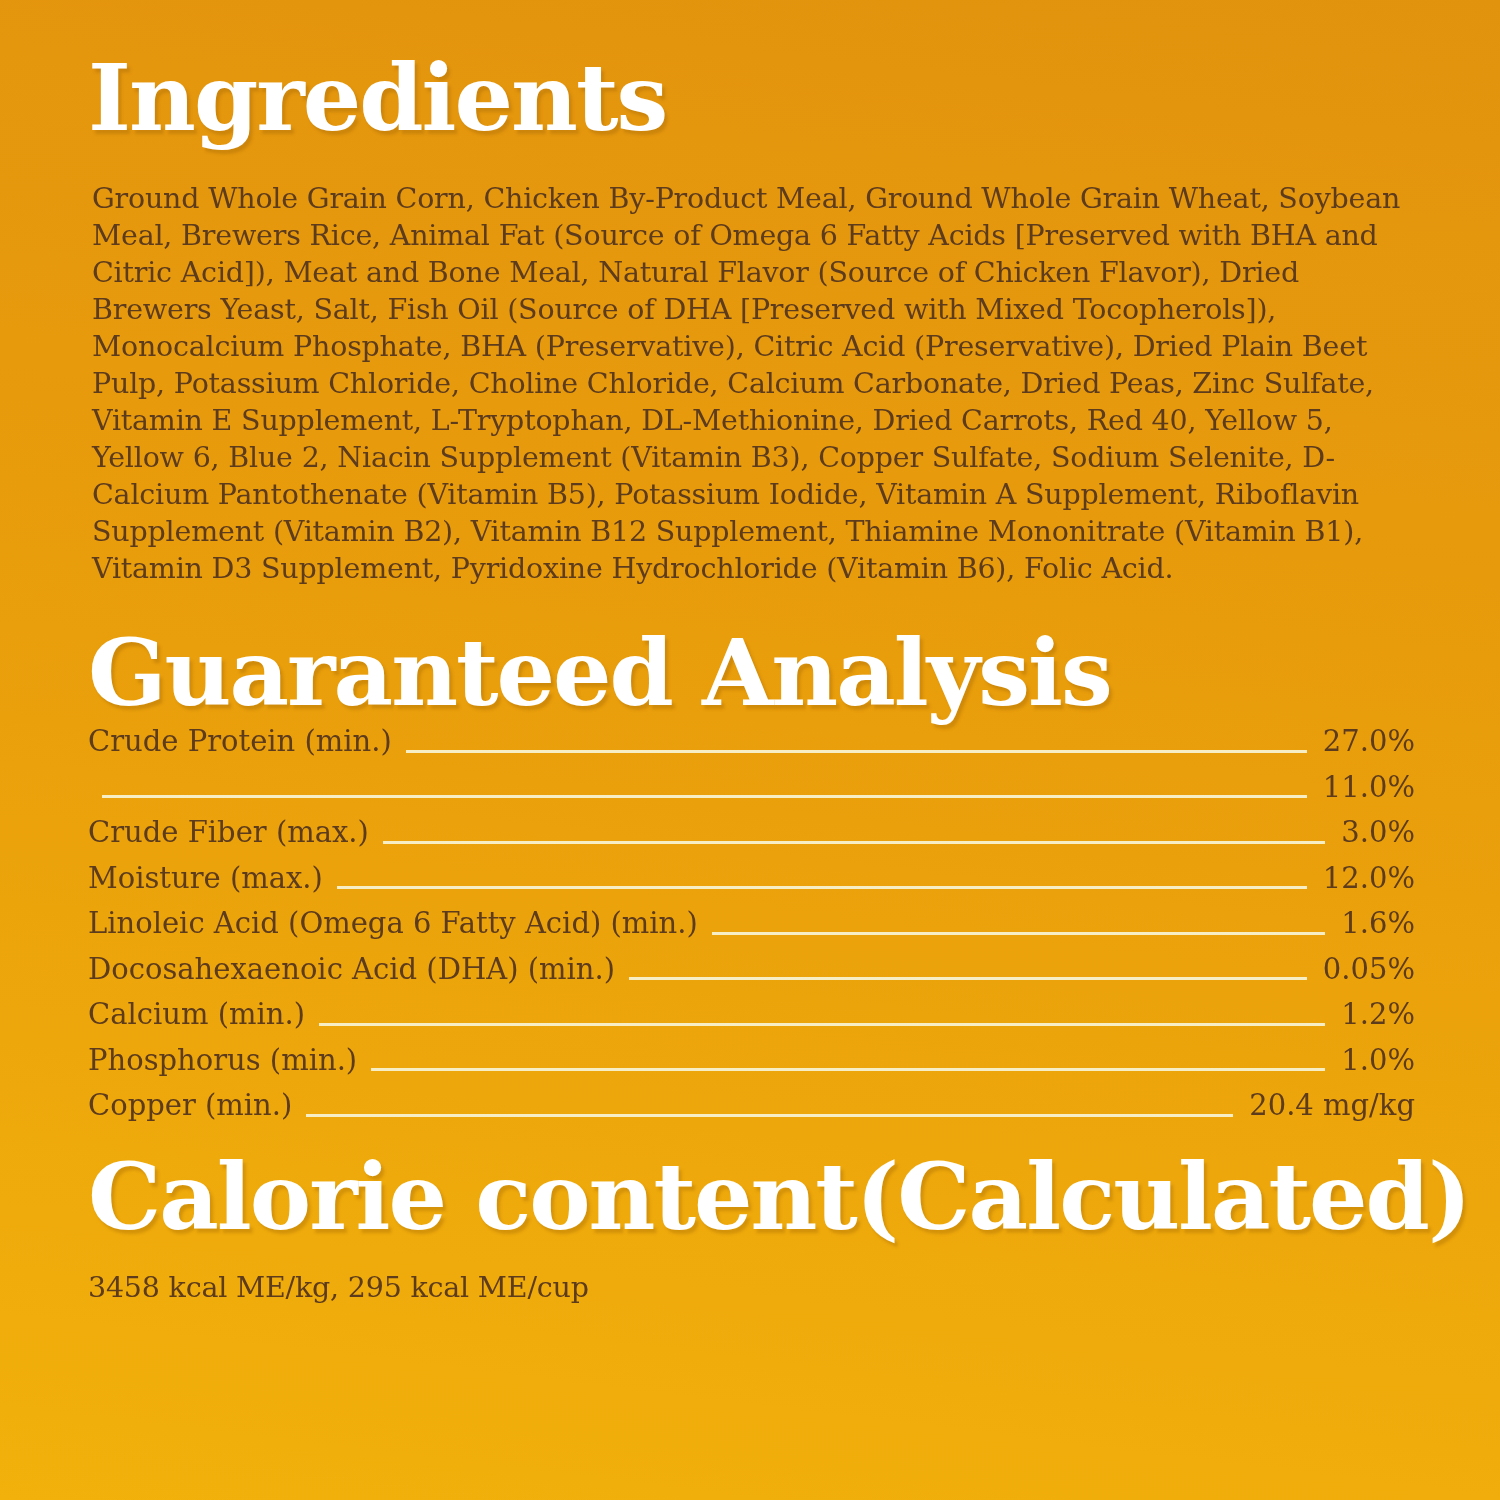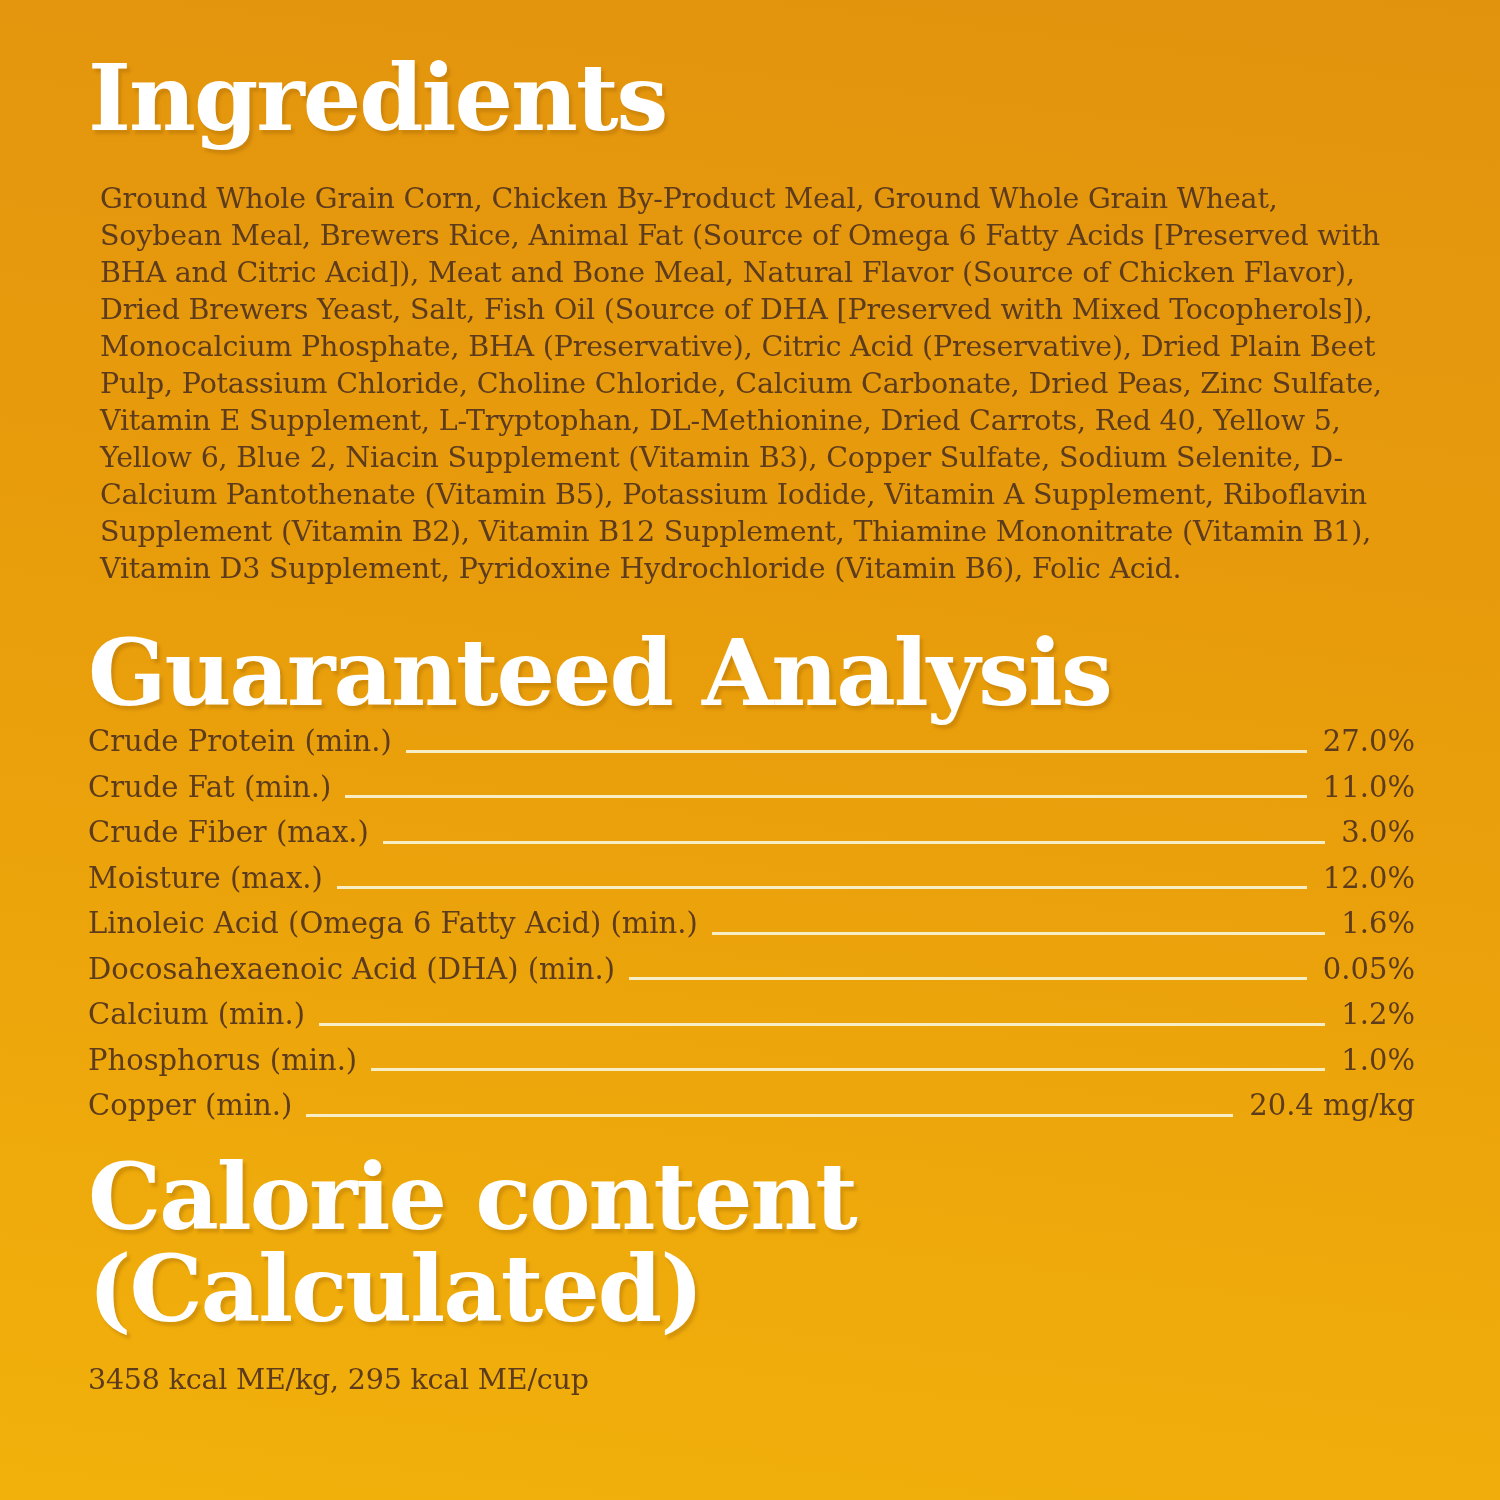--- a/index.html
+++ b/index.html
@@ -24,24 +24,23 @@
     text-shadow: 3px 4px 3px rgba(150, 92, 5, 0.30);
     white-space: nowrap;
   }
   .heading-ingredients { margin-bottom: 36px; }
   .heading-ga { margin-top: 40px; }
   .heading-calorie {
     margin-top: 22px;
     display: flex;
     justify-content: space-between;
     align-items: baseline;
-    flex-direction: column;
   }
   .body-text {
-    margin: 12px;
+    margin: 4px;
     font-size: 28.5px;
     line-height: 37px;
     letter-spacing: -0.2px;
     color: #5d3b1d;
   }
   .ga-table { }
   .ga-row {
     display: flex;
     align-items: baseline;
     height: 45.5px;
@@ -75,21 +74,20 @@
 
   <div class="ga-table">
 
     <div class="ga-row">
       <span class="ga-label">Crude Protein (min.)</span>
       <span class="ga-leader"></span>
       <span class="ga-value">27.0%</span>
     </div>
 
     <div class="ga-row">
-      <span class="ga-label">Crude Fat (min.)</span>
       <span class="ga-leader"></span>
       <span class="ga-value">11.0%</span>
     </div>
 
     <div class="ga-row">
       <span class="ga-label">Crude Fiber (max.)</span>
       <span class="ga-leader"></span>
       <span class="ga-value">3.0%</span>
     </div>
 

